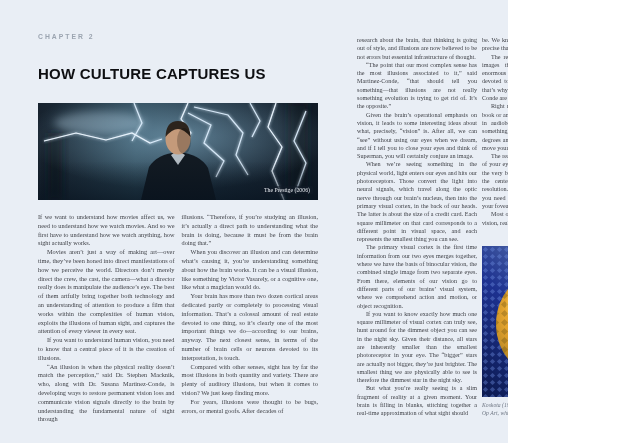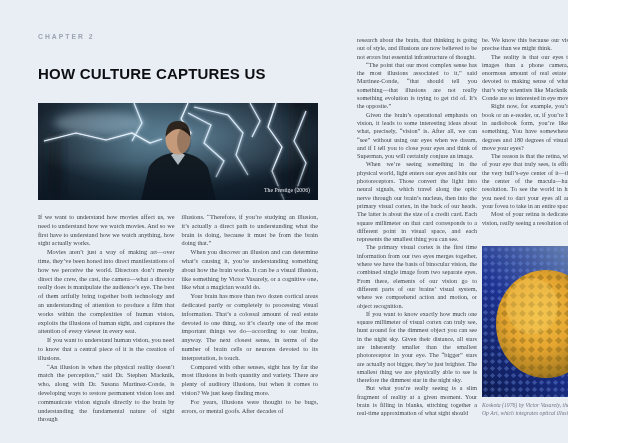--- a/index.html
+++ b/index.html
@@ -1,18 +1,18 @@
 <!DOCTYPE html>
 <html lang="en"><head>
 <meta charset="utf-8">
 <style>
   html,body{margin:0;padding:0;}
   #spread{
     position:relative;
-    width:568px;height:443px;
+    width:508px;height:443px;
     background:#e9eef5;
     overflow:hidden;
     font-family:"Liberation Serif", serif;
     color:#3f4147;
   }
   
   .kicker{
     position:absolute;left:38px;top:33px;
     font-family:"Liberation Sans", sans-serif;
     font-size:6.8px;letter-spacing:2px;color:#9ba4b0;font-weight:bold;

